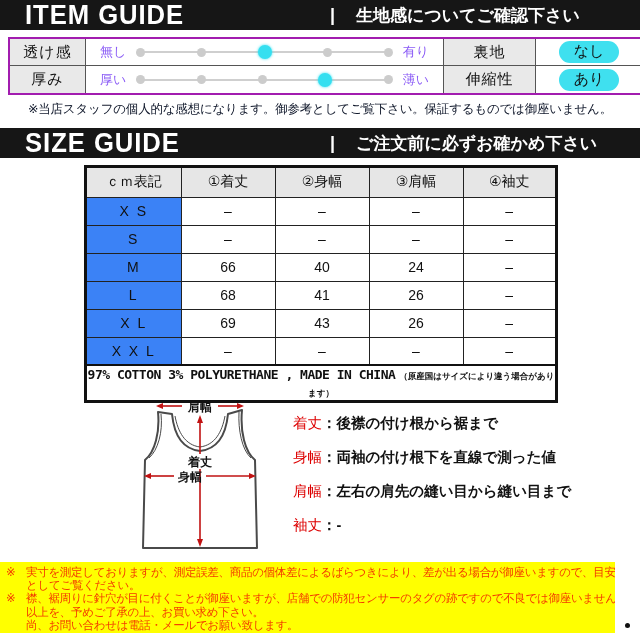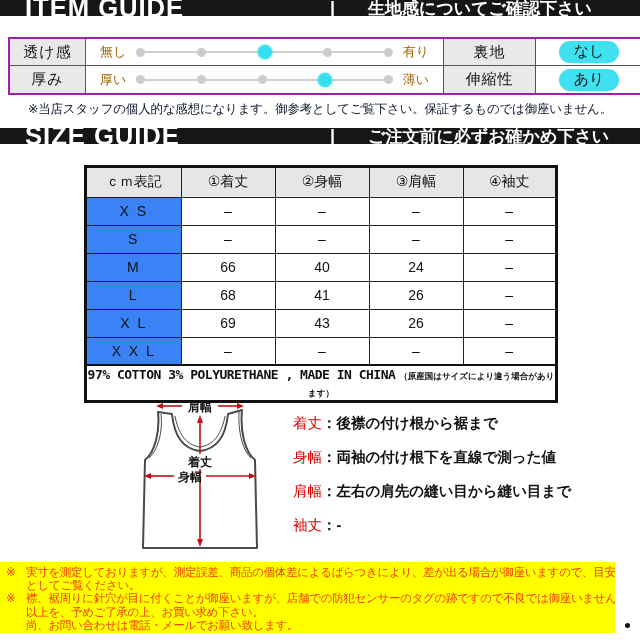--- a/index.html
+++ b/index.html
@@ -1,37 +1,37 @@
 <!DOCTYPE html>
 <html><head>
 <meta charset="utf-8">
 <style>
   * { margin:0; padding:0; box-sizing:border-box; }
   html,body { background:#fff; }
   body { font-family:"Liberation Sans","DejaVu Sans",sans-serif; color:#111; }
   #page { position:relative; width:640px; height:640px; background:#fff; overflow:hidden; }
 
   
-  .bar { position:absolute; left:0; width:640px; height:16px; background:#161616;
+  .bar { position:absolute; left:0; width:640px; height:30px; background:#161616;
          display:flex; align-items:center; color:#fff; }
   .bar .bar-title { font-size:27px; font-weight:bold; letter-spacing:1px;
                     margin-left:25px; transform:scaleX(.95); transform-origin:left center; white-space:nowrap; }
   .bar .bar-sep { font-size:18px; font-weight:bold; position:absolute; left:330px; }
-  .bar .bar-sub { font-size:17px; font-weight:bold; position:absolute; left:368px; white-space:nowrap; }
+  .bar .bar-sub { font-size:17px; font-weight:bold; position:absolute; left:356px; white-space:nowrap; }
 
   
   .fabric-table { position:absolute; top:37px; left:8px; width:636px; height:58px;
                   border:2px solid #a21caf; display:grid;
                   grid-template-columns:76px 1fr 92px 106px; grid-template-rows:1fr 1fr; }
   .fcell { border-right:1px solid #555; border-bottom:1px solid #555;
            display:flex; align-items:center; justify-content:center; font-size:15px; }
   .fcell.last-col { border-right:none; } .fcell.last-row { border-bottom:none; }
   .fcell.glabel { background:#e9e9e9; letter-spacing:1px; }
   .slider-cell { justify-content:flex-start; padding:0 14px; gap:10px; }
-  .slider-end { font-size:13px; color:#a16207; white-space:nowrap; }
+  .slider-end { font-size:13px; color:#8b5cf6; white-space:nowrap; }
   .slider-track { position:relative; flex:1; height:20px; }
   .slider-line { position:absolute; left:4px; right:4px; top:50%; height:2px;
                  margin-top:-1px; background:#cfcfcf; }
   .slider-dots { position:absolute; inset:0; display:flex; justify-content:space-between; align-items:center; }
   .dot { width:9px; height:9px; border-radius:50%; background:#ccc; }
   .dot.active { width:14px; height:14px; background:#35dff0; box-shadow:0 0 3px #35dff0; }
   .badge { display:inline-block; background:#3fe0ef; border-radius:14px;
            padding:1px 15px 2px; font-size:15px; color:#111; }
 
   

